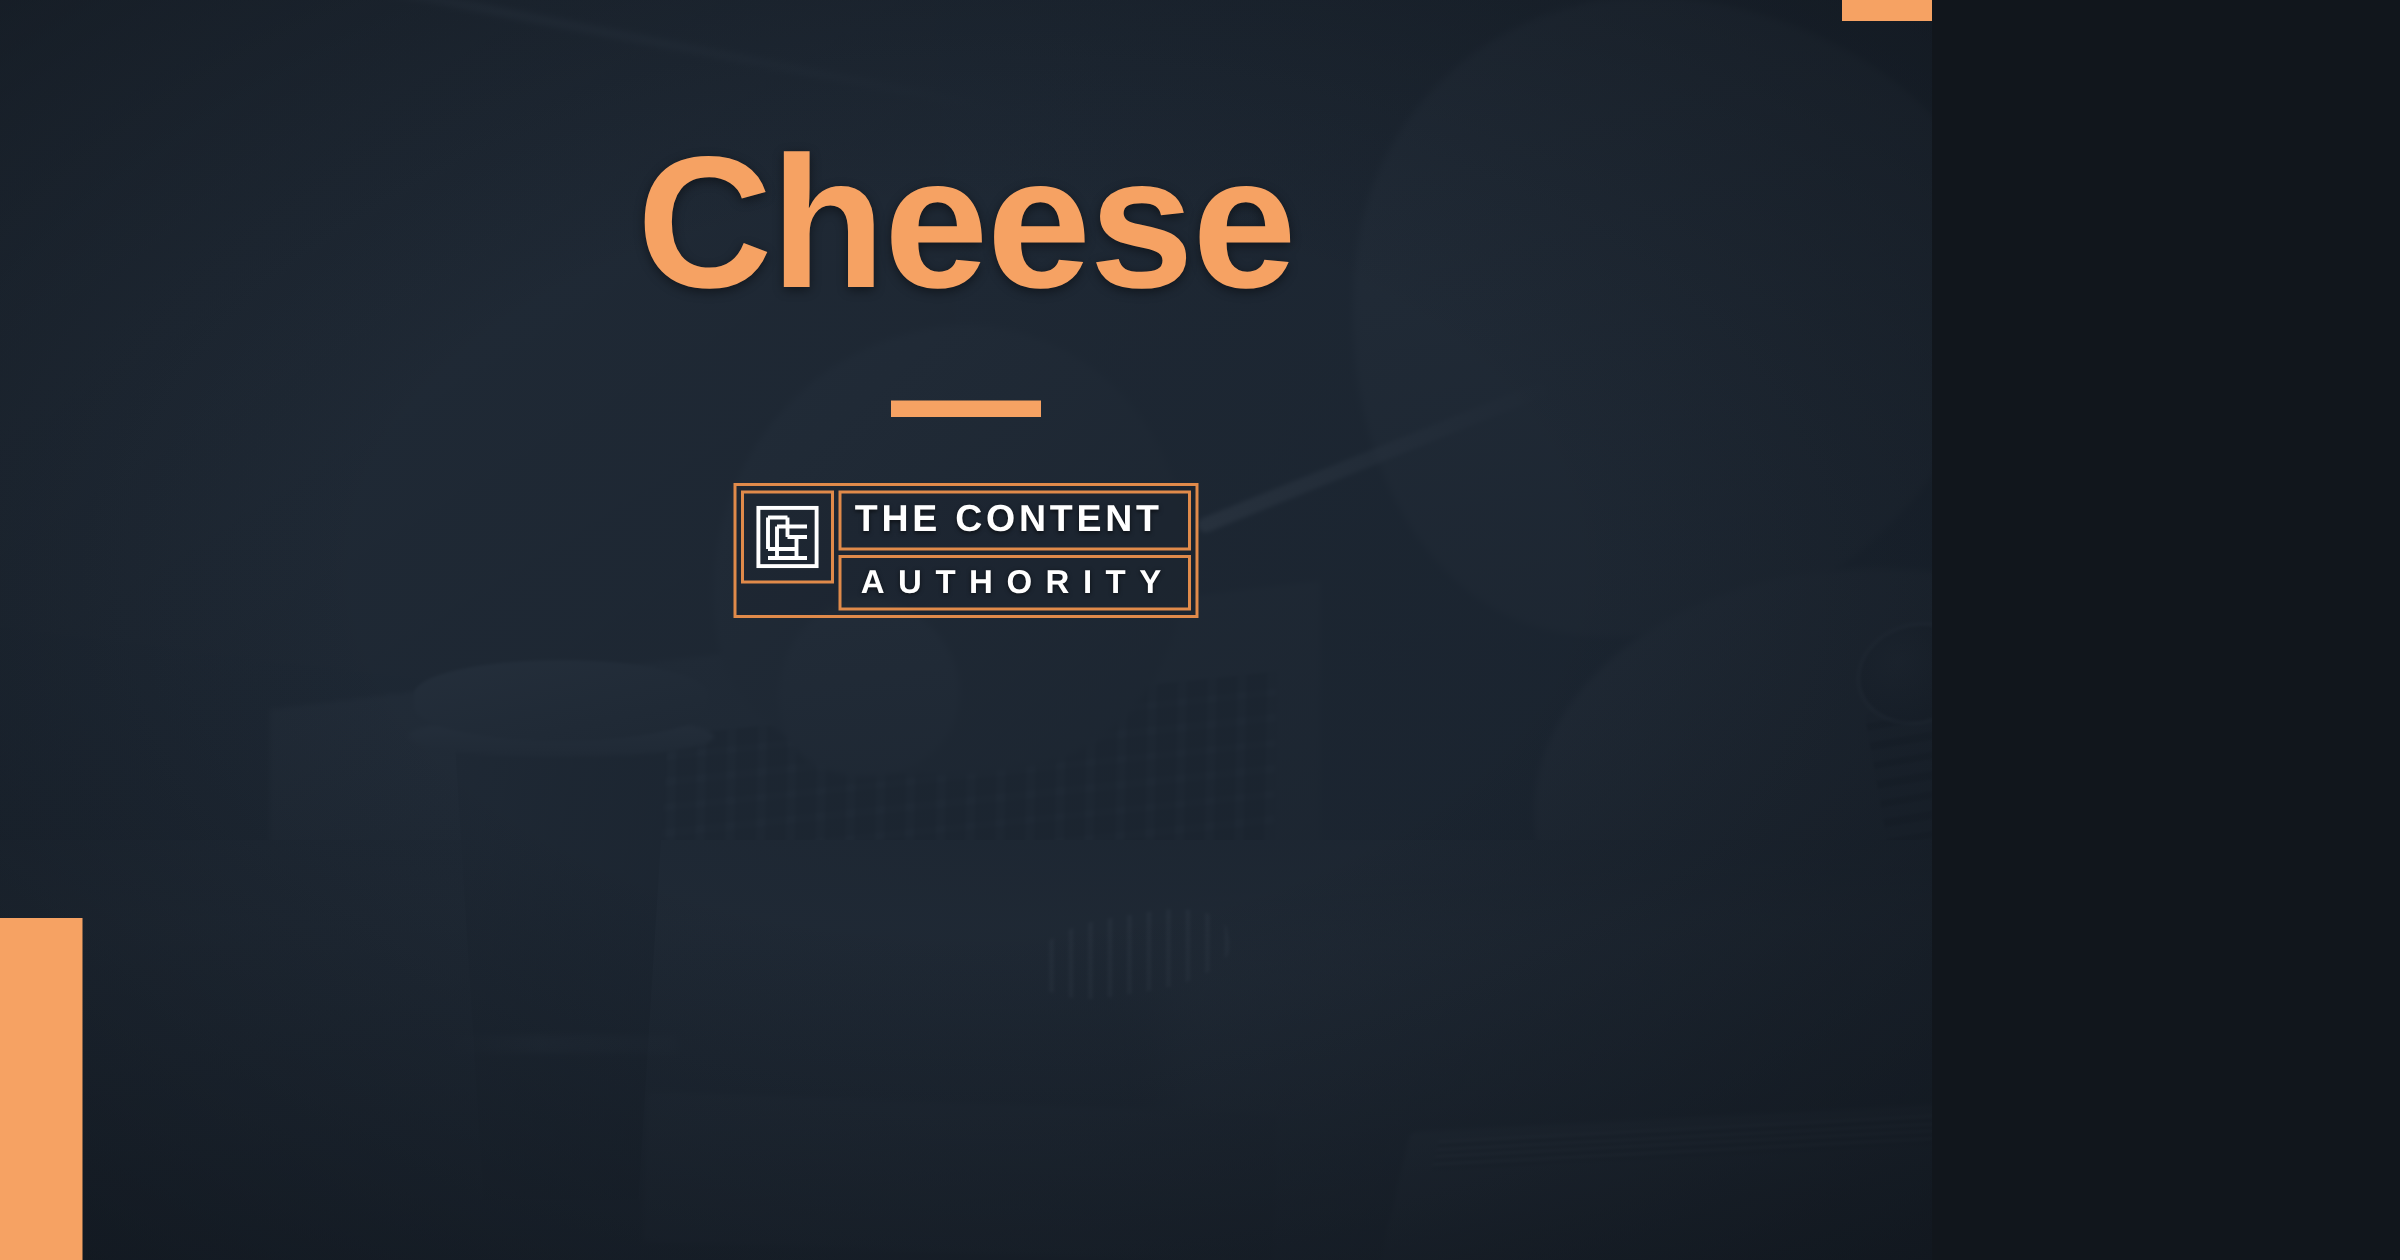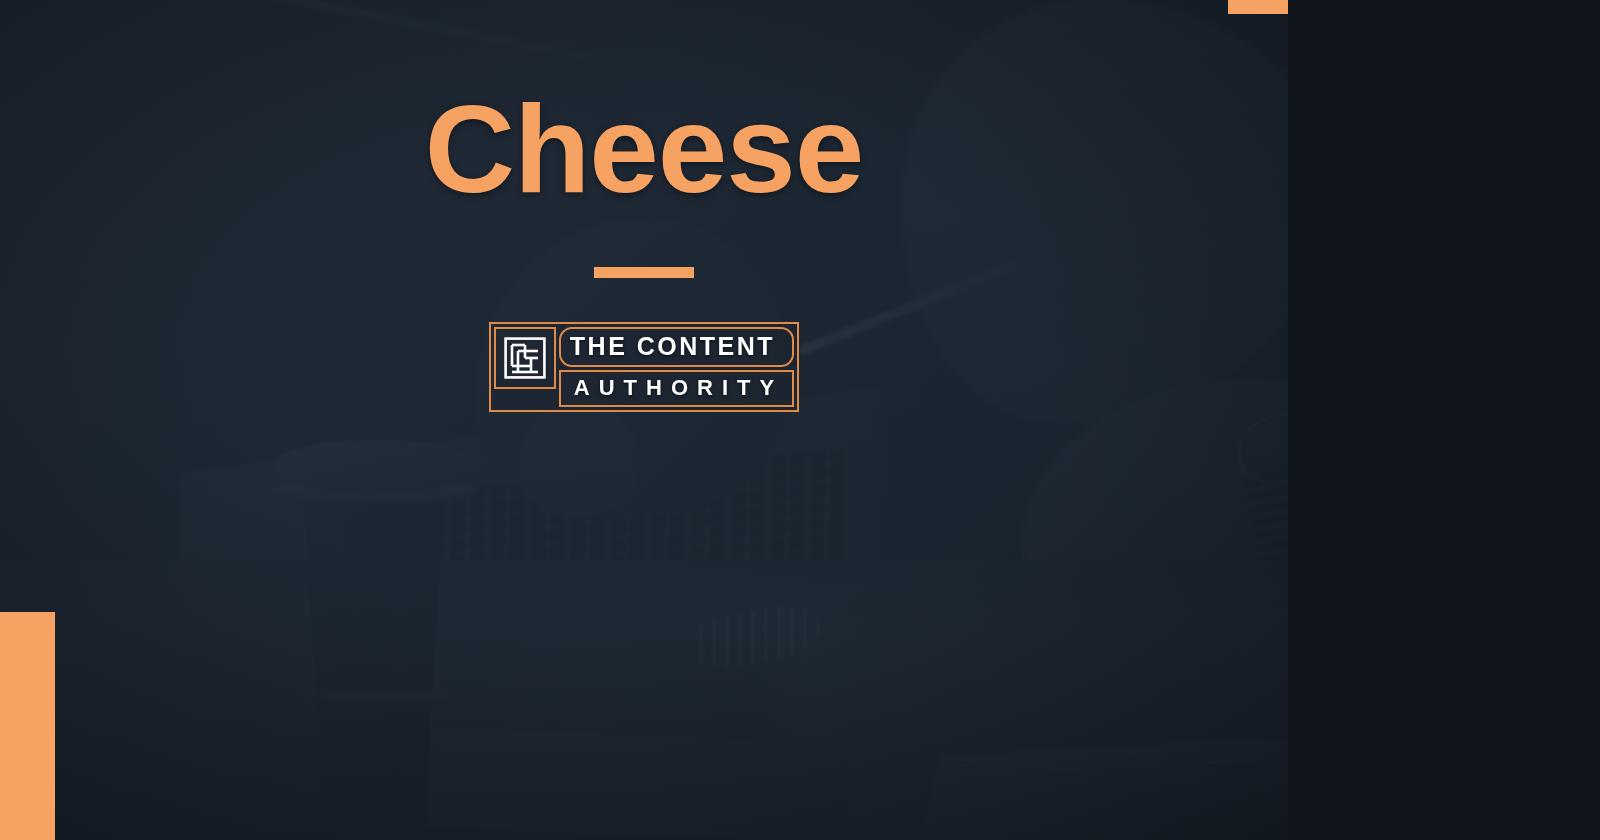--- a/index.html
+++ b/index.html
@@ -327,21 +327,20 @@
     color: #ffffff;
     font-weight: bold;
     line-height: 1;
     padding: 5px 9px 6px 9px;
     white-space: nowrap;
     text-shadow: 0 1px 3px rgba(0,0,0,0.6);
   }
   .logo-row.top {
     font-size: 25px;
     letter-spacing: 2.5px;
-    border-radius: 13px;
   }
   .logo-row.bottom {
     font-size: 22px;
     letter-spacing: 9px;
     margin-top: 3px;
     padding-left: 13px;
   }
 </style>
 </head>
 <body>

